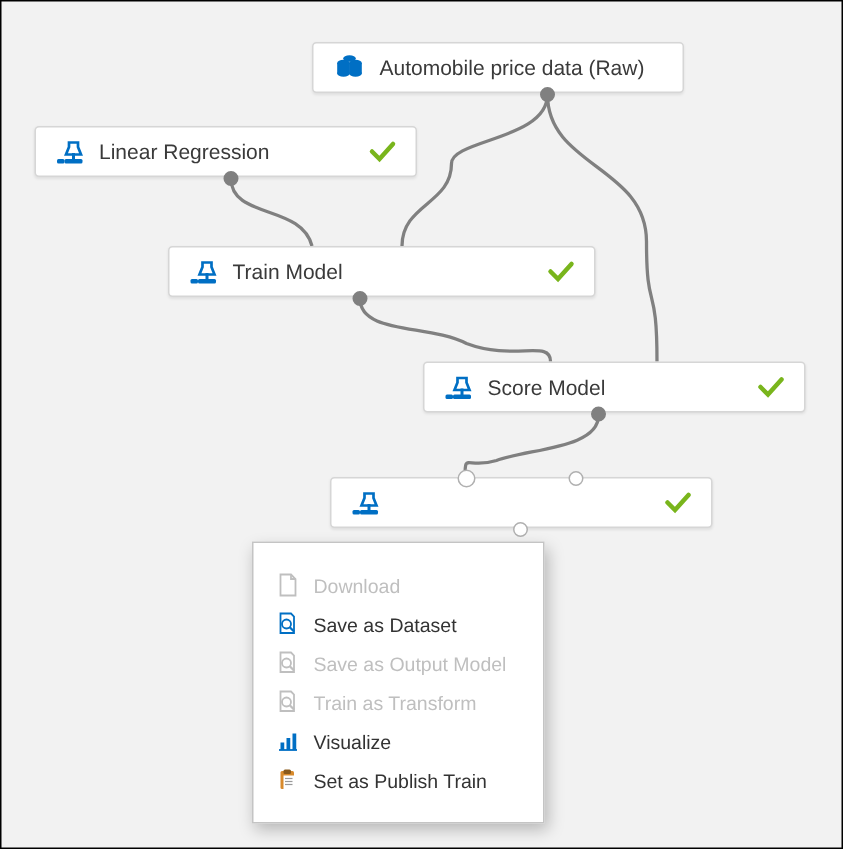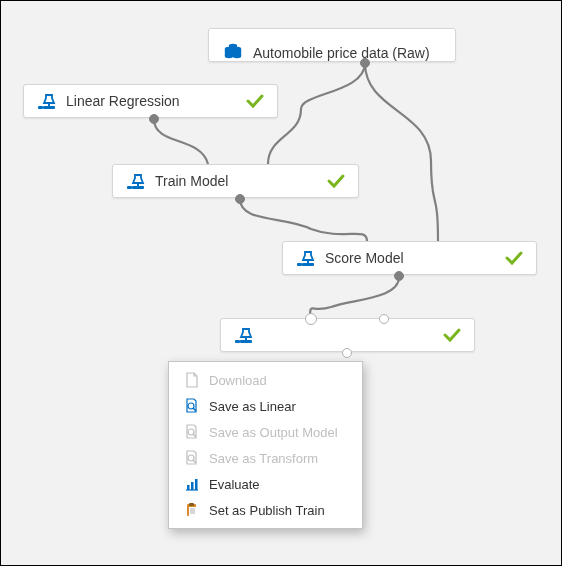--- a/index.html
+++ b/index.html
@@ -47,21 +47,21 @@
     flex-shrink: 0;
     margin-left: auto;
   }
   .dsnode {
     position: absolute;
     background: #fff;
     border: 1px solid #D6D6D6;
     border-radius: 3px;
     box-shadow: 0 1px 2px rgba(0,0,0,0.08);
     display: flex;
-    align-items: flex-end;
+    align-items: center;
     box-sizing: border-box;
     height: 34px;
     padding: 0 14px;
   }
   .dsnode .label {
     font-size: 14px;
     color: #3a3a3a;
     margin-left: 10px;
     white-space: nowrap;
   }
@@ -79,21 +79,21 @@
     border: 1px solid #b0b0b0;
   }
   .context-menu {
     position: absolute;
     background: #fff;
     border: 1px solid #C4C4C4;
     box-shadow: 2px 4px 10px rgba(0,0,0,0.25);
     font-size: 13px;
     color: #333;
     box-sizing: border-box;
-    padding: 5px 0;
+    padding: 15px 0;
   }
   .context-menu .item {
     display: flex;
     align-items: center;
     height: 26px;
     padding: 0 14px;
   }
   .context-menu .item .mi-icon {
     width: 18px;
     display: flex;
@@ -161,21 +161,21 @@
     </span>
     <span class="label">Linear Regression</span>
     <span class="status">
       <svg width="20" height="16" viewBox="0 0 20 16">
           <path d="M 3 8 L 8 13 L 17 3" stroke="#79B51C" stroke-width="3" fill="none" stroke-linecap="round"></path>
         </svg>
     </span>
   </div>
   <div class="port" style="left:148px; top:113px;"></div>
 
-  <div class="node" style="left:111px; top:163px; width:247px;text-align:center;">
+  <div class="node" style="left:111px; top:163px; width:285px;text-align:center;">
     <span class="icon">
       <svg width="20" height="18" viewBox="0 0 20 18">
         <rect x="7" y="14" width="12" height="3" rx="1" fill="#006FC4"></rect>
         <rect x="12" y="10" width="2" height="5" fill="#006FC4"></rect>
         <path d="M 10 3 L 16 3 L 16 6 L 18 11 L 8 11 L 10 6 Z" fill="none" stroke="#006FC4" stroke-width="1.8"></path>
         <rect x="2" y="14" width="5" height="3" rx="1" fill="#006FC4"></rect>
       </svg>
     </span>
     <span class="label">Train Model</span>
     <span class="status">
@@ -235,52 +235,52 @@
       <span class="mi-label">Download</span>
     </div>
     <div class="item">
       <span class="mi-icon">
         <svg width="16" height="16" viewBox="0 0 16 16">
           <path d="M3 1 H10 L12 3 V14 H3 Z" fill="none" stroke="#006FC4" stroke-width="1.2"></path>
           <circle cx="7" cy="8" r="3" fill="none" stroke="#006FC4" stroke-width="1.2"></circle>
           <line x1="9" y1="10" x2="12" y2="13" stroke="#006FC4" stroke-width="1.5"></line>
         </svg>
       </span>
-      <span class="mi-label">Save as Linear</span>
+      <span class="mi-label">Save as Dataset</span>
     </div>
     <div class="item disabled">
       <span class="mi-icon">
         <svg width="16" height="16" viewBox="0 0 16 16">
           <path d="M3 1 H10 L12 3 V14 H3 Z" fill="none" stroke="#BFBFBF" stroke-width="1.2"></path>
           <circle cx="7" cy="8" r="3" fill="none" stroke="#BFBFBF" stroke-width="1.2"></circle>
           <line x1="9" y1="10" x2="12" y2="13" stroke="#BFBFBF" stroke-width="1.5"></line>
         </svg>
       </span>
       <span class="mi-label">Save as Output Model</span>
     </div>
     <div class="item disabled">
       <span class="mi-icon">
         <svg width="16" height="16" viewBox="0 0 16 16">
           <path d="M3 1 H10 L12 3 V14 H3 Z" fill="none" stroke="#BFBFBF" stroke-width="1.2"></path>
           <circle cx="7" cy="8" r="3" fill="none" stroke="#BFBFBF" stroke-width="1.2"></circle>
           <line x1="9" y1="10" x2="12" y2="13" stroke="#BFBFBF" stroke-width="1.5"></line>
         </svg>
       </span>
-      <span class="mi-label">Save as Transform</span>
+      <span class="mi-label">Train as Transform</span>
     </div>
     <div class="item">
       <span class="mi-icon">
         <svg width="16" height="16" viewBox="0 0 16 16">
           <line x1="2" y1="14" x2="14" y2="14" stroke="#006FC4" stroke-width="1.2"></line>
           <rect x="3" y="9" width="2.5" height="5" fill="#006FC4"></rect>
           <rect x="7" y="6" width="2.5" height="8" fill="#006FC4"></rect>
           <rect x="11" y="3" width="2.5" height="11" fill="#006FC4"></rect>
         </svg>
       </span>
-      <span class="mi-label">Evaluate</span>
+      <span class="mi-label">Visualize</span>
     </div>
     <div class="item">
       <span class="mi-icon">
         <svg width="16" height="16" viewBox="0 0 16 16">
           <rect x="3" y="2" width="9" height="12" rx="1" fill="#D88A2C"></rect>
           <rect x="5" y="1" width="5" height="3" rx="1" fill="#8a5a1b"></rect>
           <rect x="5" y="5" width="7" height="9" fill="#fff"></rect>
           <line x1="6" y1="7" x2="11" y2="7" stroke="#999" stroke-width="0.8"></line>
           <line x1="6" y1="9" x2="11" y2="9" stroke="#999" stroke-width="0.8"></line>
           <line x1="6" y1="11" x2="11" y2="11" stroke="#999" stroke-width="0.8"></line>

